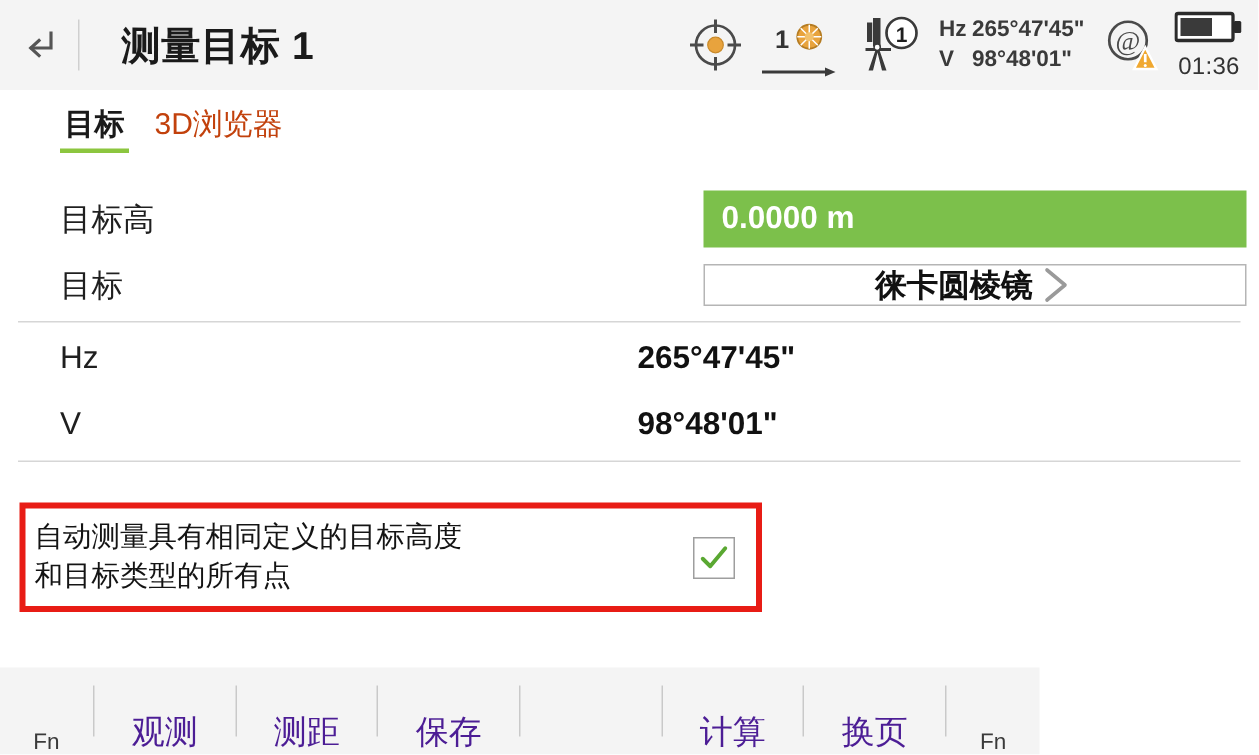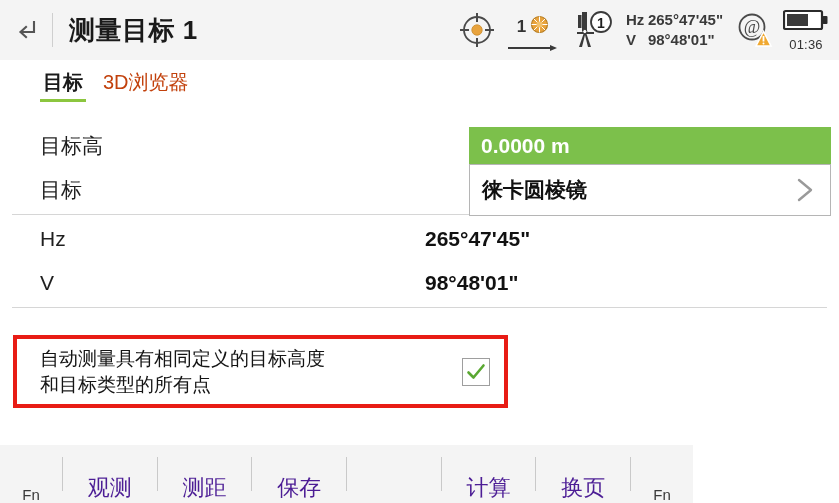--- a/index.html
+++ b/index.html
@@ -20,21 +20,21 @@
   .back-btn {
     width: 52px; height: 60px;
     display: flex; align-items: center; justify-content: center;
     color: #555;
   }
   .title-divider {
     width: 1px; height: 34px; background: #cfcfcf;
   }
   .page-title {
     font-size: 26px; font-weight: bold; color: #1a1a1a;
-    margin-left: 16px; white-space: nowrap;
+    margin-left: 28px; white-space: nowrap;
     letter-spacing: 0.5px;
   }
   .header-spacer { flex: 1; }
   .status-area {
     display: flex; align-items: center; height: 60px;
     padding-right: 10px; gap: 9px;
   }
   .status-icon { display: flex; align-items: center; justify-content: center; }
 
   .prism-count {
@@ -51,21 +51,21 @@
     margin-left: 2px; margin-right: 2px;
   }
   .angle-line { white-space: nowrap; display: flex; gap: 5px; }
   .angle-key { display: inline-block; width: 17px; }
   .angle-val { letter-spacing: 0px; }
 
   .batt-wrap {
     display: flex; flex-direction: column; align-items: center; justify-content: center;
     gap: 1px;
   }
-  .batt-time { font-size: 13px; color: #333; font-weight: normal; letter-spacing: 0.2px; }
+  .batt-time { font-size: 16px; color: #333; font-weight: normal; letter-spacing: 0.2px; }
 
   
   .tabs {
     position: absolute; left: 0; top: 60px; width: 839px; height: 48px;
     display: flex; align-items: center; padding-left: 40px; gap: 14px;
     background: #ffffff;
   }
   .tab {
     font-size: 20px; color: #c2410c; padding: 2px 3px 6px 3px;
     position: relative; white-space: nowrap;
@@ -92,39 +92,39 @@
     height: 1px; background: #d6d6d6; margin: 2px 12px 2px 40px;
   }
   .divider.full { margin-left: 12px; }
 
   .value-green {
     background: #7cc04b; color: #ffffff; font-size: 21px; font-weight: bold;
     height: 38px; display: flex; align-items: center;
     padding-left: 12px; width: 100%;
   }
   .value-box {
-    border: 1px solid #b5b5b5; background: #fff; height: 52px;
-    display: flex; align-items: center; justify-content: space-between;
+    border: 1px solid #b5b5b5; background: #fff; height: 28px;
+    display: flex; align-items: center; justify-content: center;
     padding: 0 10px 0 12px; width: 100%;
   }
   .value-box .txt { font-size: 21px; font-weight: bold; color: #111; }
   .chevron { color: #9a9a9a; display: flex; align-items: center; }
   .dashes {
     font-size: 21px; font-weight: bold; color: #111; letter-spacing: 1px;
   }
   .valcol { flex: 1; display: flex; align-items: center; margin-left: 44px; }
 
   
   .hl-box {
     position: absolute; left: 13px; top: 335px; width: 495px; height: 73px;
     border: 4px solid #e81c15; background: #ffffff;
   }
   .hl-inner {
     display: flex; align-items: center; justify-content: space-between;
-    height: 100%; padding: 0 14px 0 23px;
+    height: 100%; padding: 0 14px 0 6px;
   }
   .hl-text {
     font-size: 19px; color: #141414; line-height: 1.32; max-width: 385px;
   }
   .checkbox {
     width: 28px; height: 28px; border: 1px solid #9e9e9e; background: #fff;
     display: flex; align-items: center; justify-content: center; flex: none;
   }
 
   

